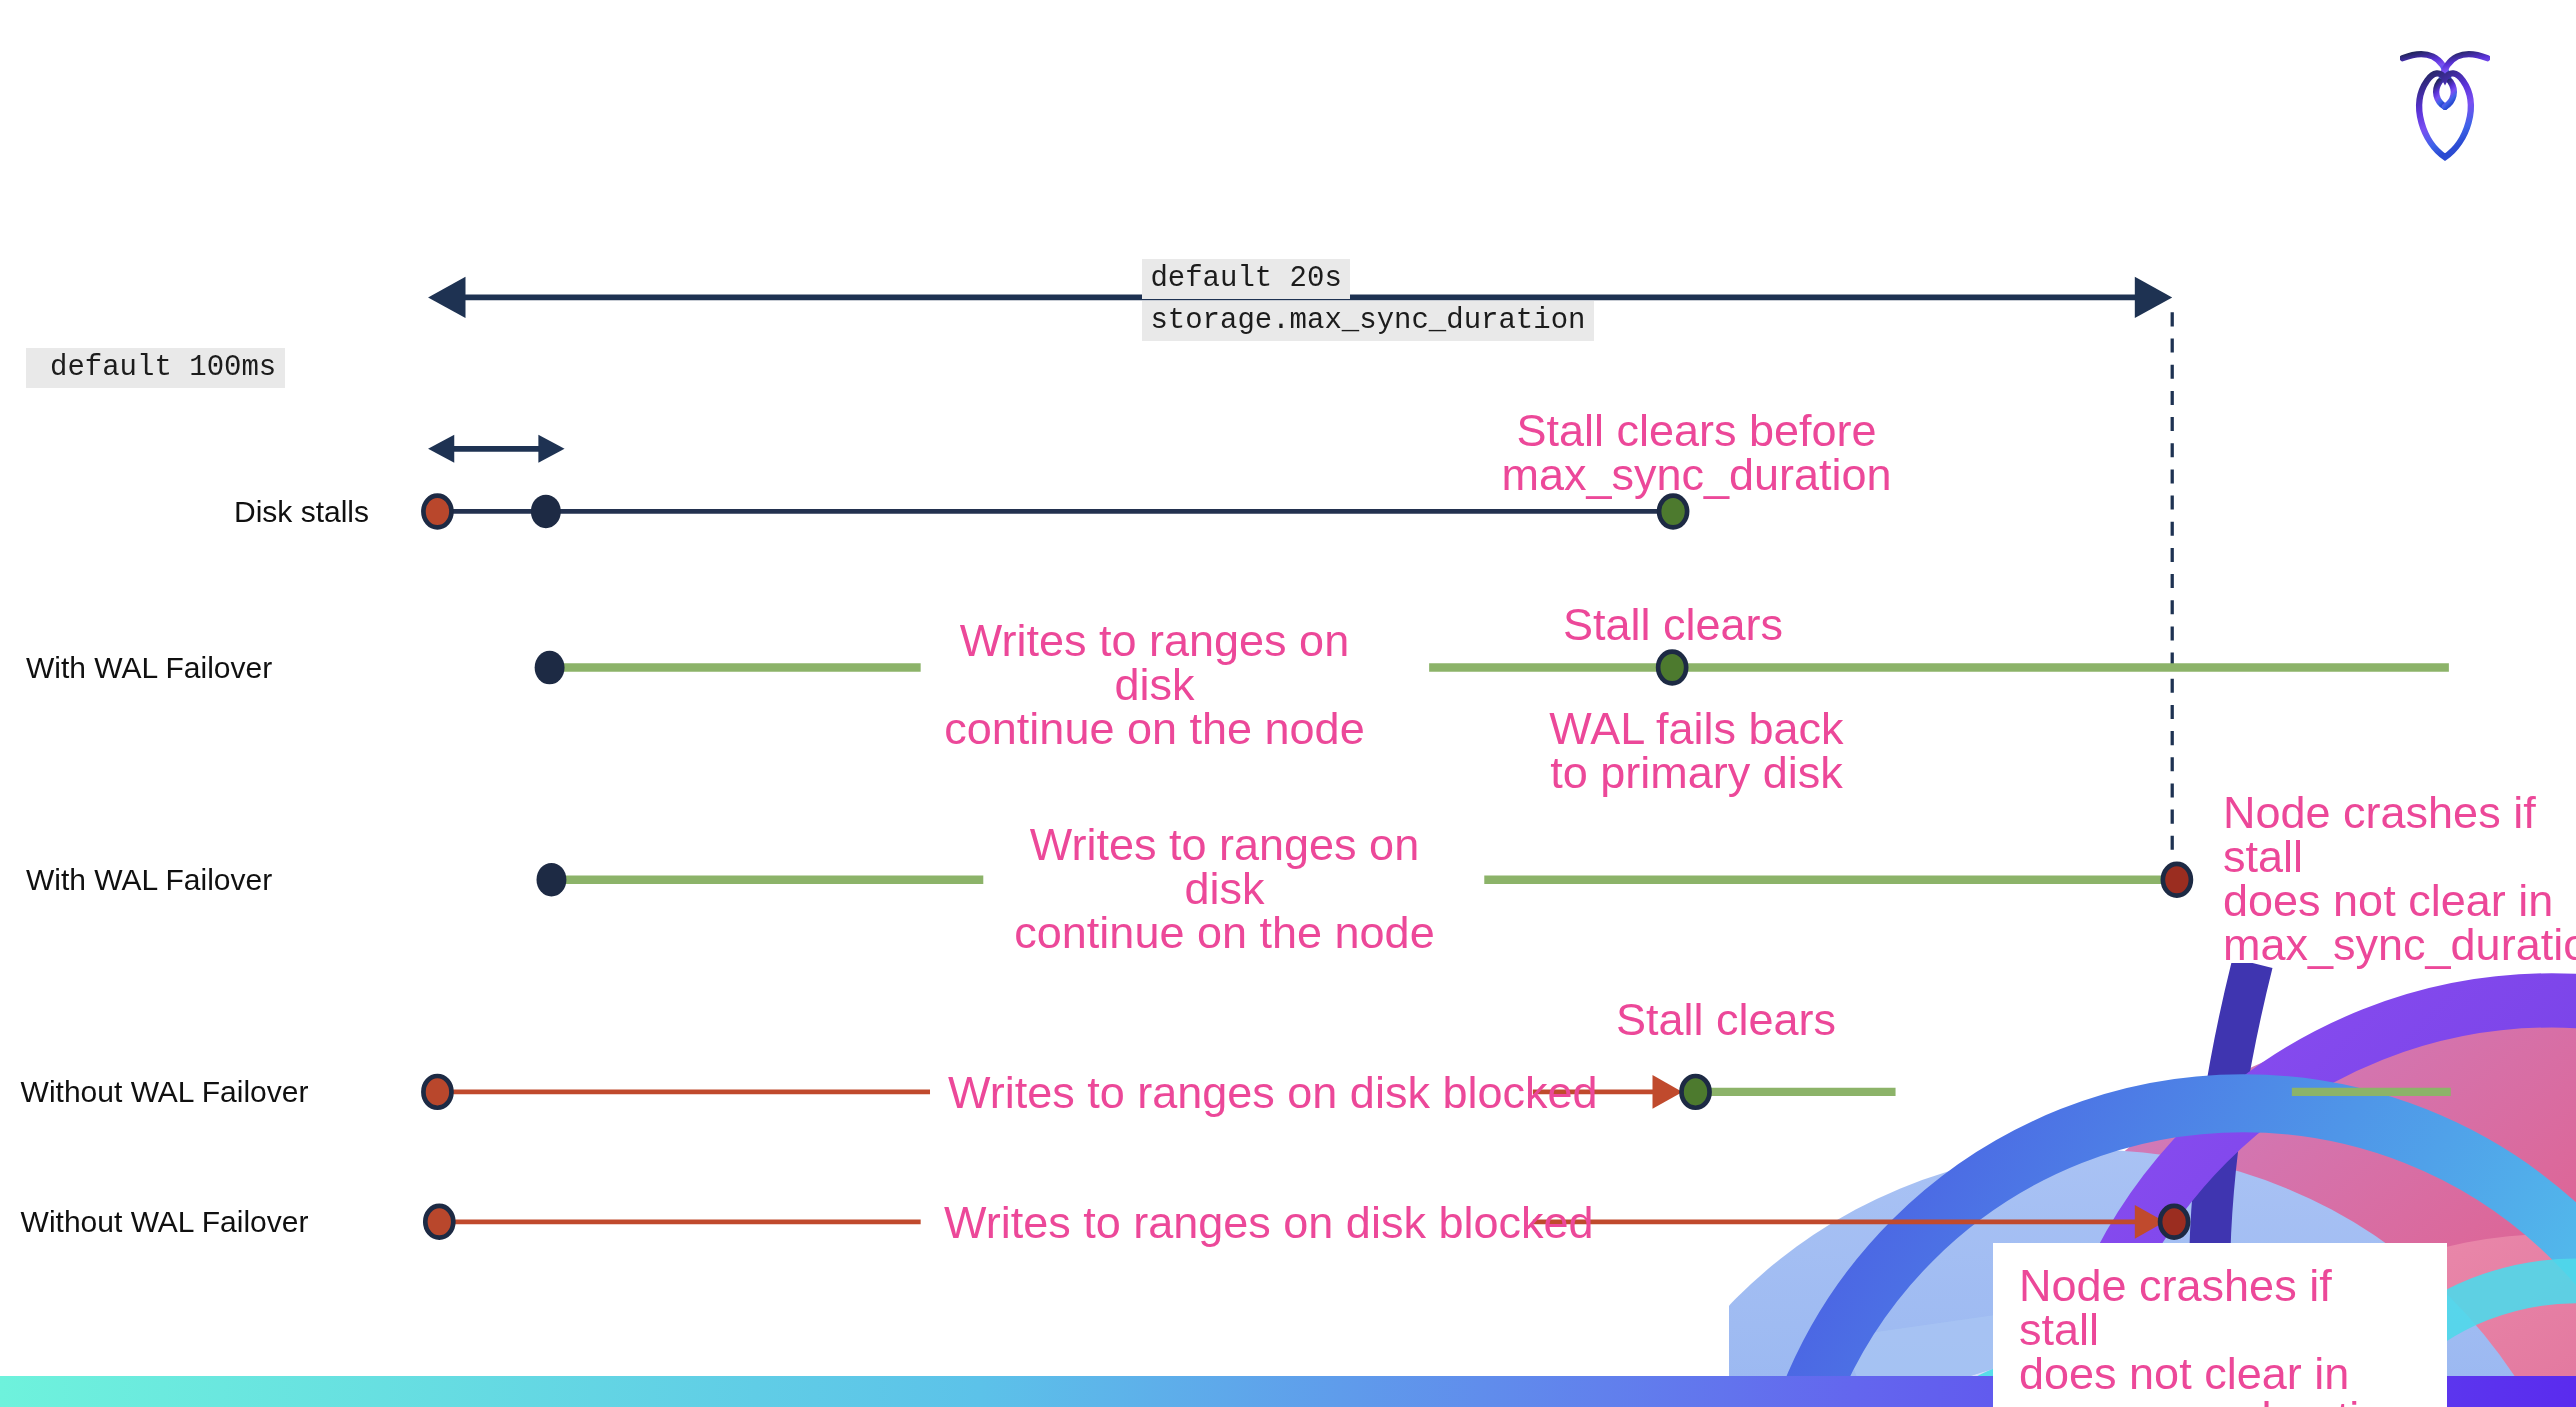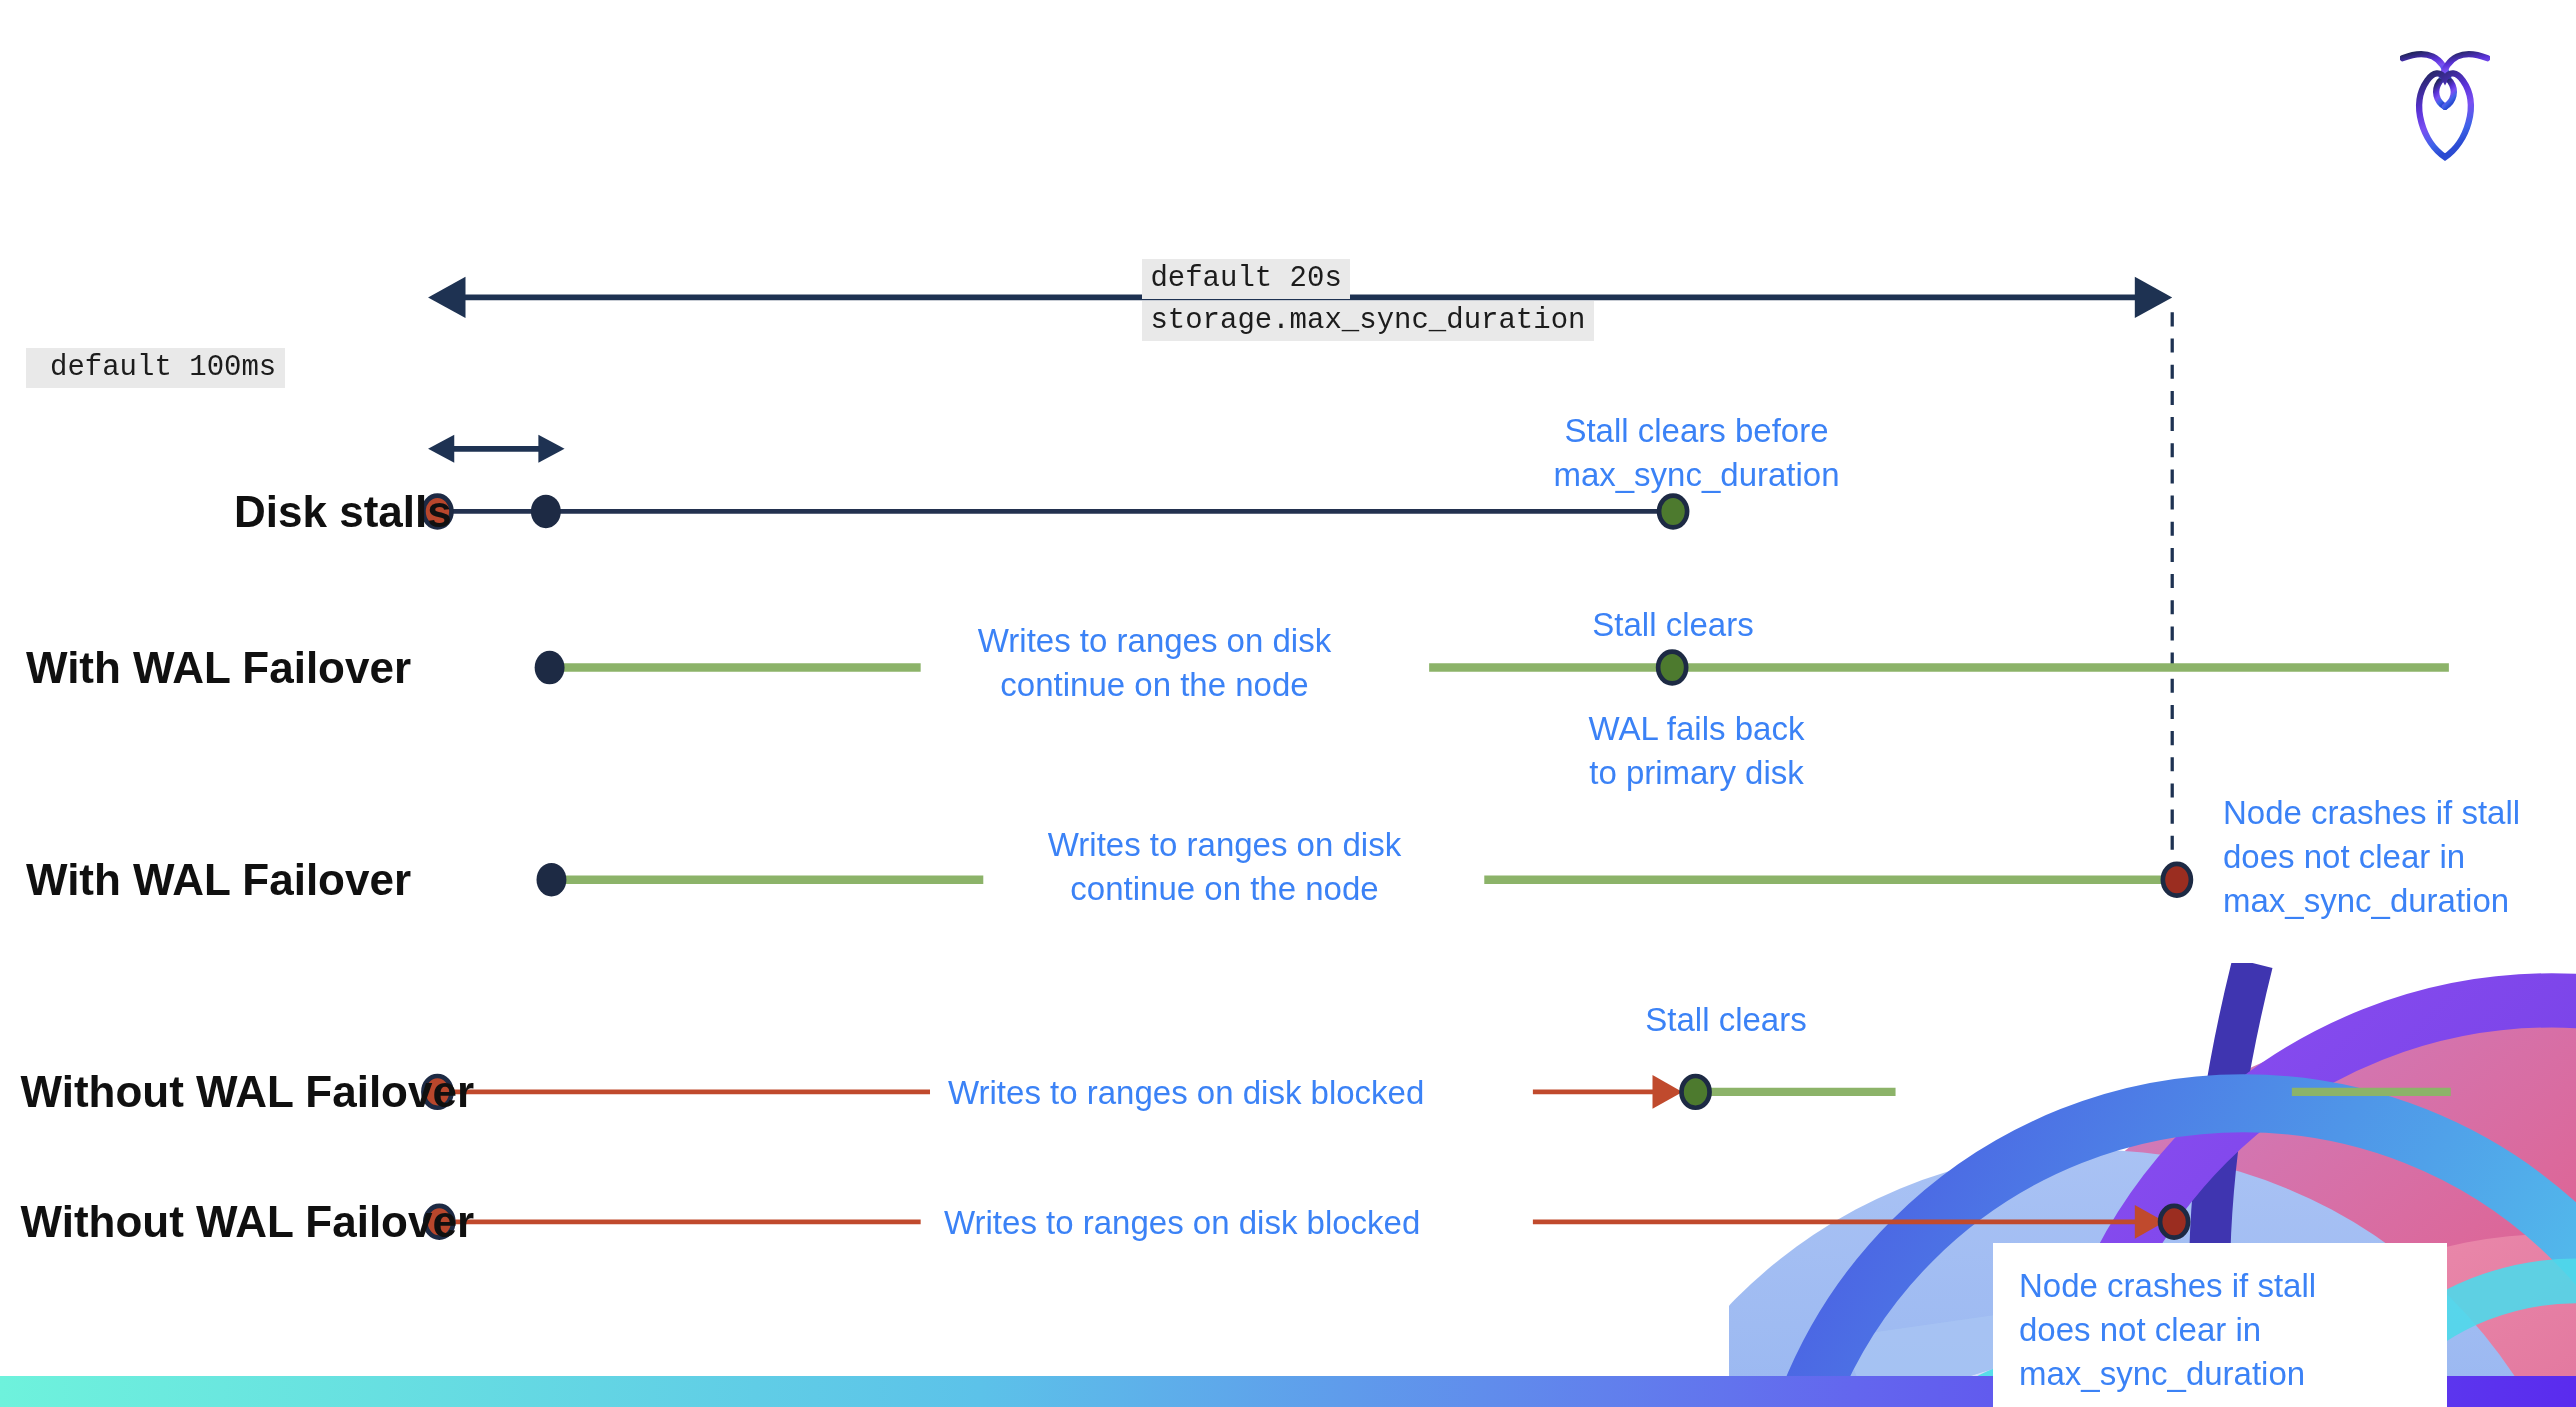--- a/index.html
+++ b/index.html
@@ -9,22 +9,22 @@
   }
   .abs{position:absolute;}
   .page-title{
     left:62px;top:34px;font-size:99px;font-weight:800;letter-spacing:-1.9px;
     color:#0a0a0a;white-space:nowrap;
   }
   .mono-chip{
     font-family:"Liberation Mono", monospace;font-size:29px;color:#1c1c1c;
     background:#e9e9e9;padding:2.8px 8.4px;white-space:nowrap;line-height:34px;margin-top:8px;
   }
-  .row-label{font-size:44px;line-height:41px;white-space:nowrap;color:#101010;font-weight:bold;}
-  .note{font-size:33px;line-height:44px;white-space:pre-line;color:#3b82f6;}
+  .row-label{font-size:30px;line-height:41px;white-space:nowrap;color:#101010;}
+  .note{font-size:45px;line-height:44px;white-space:pre-line;color:#ec4899;}
   .note.center{text-align:center;}
   .white-box{background:#ffffff;}
   svg{display:block;}
   .overlay{left:0;top:0;pointer-events:none;}
   .bottom-bar{
     left:0;top:1376px;width:2576px;height:32px;
     background:linear-gradient(90deg,#6ef2dc 0%,#5cc2e9 38%,#6366ee 72%,#5a2bee 100%);
   }
 </style>
 </head>

